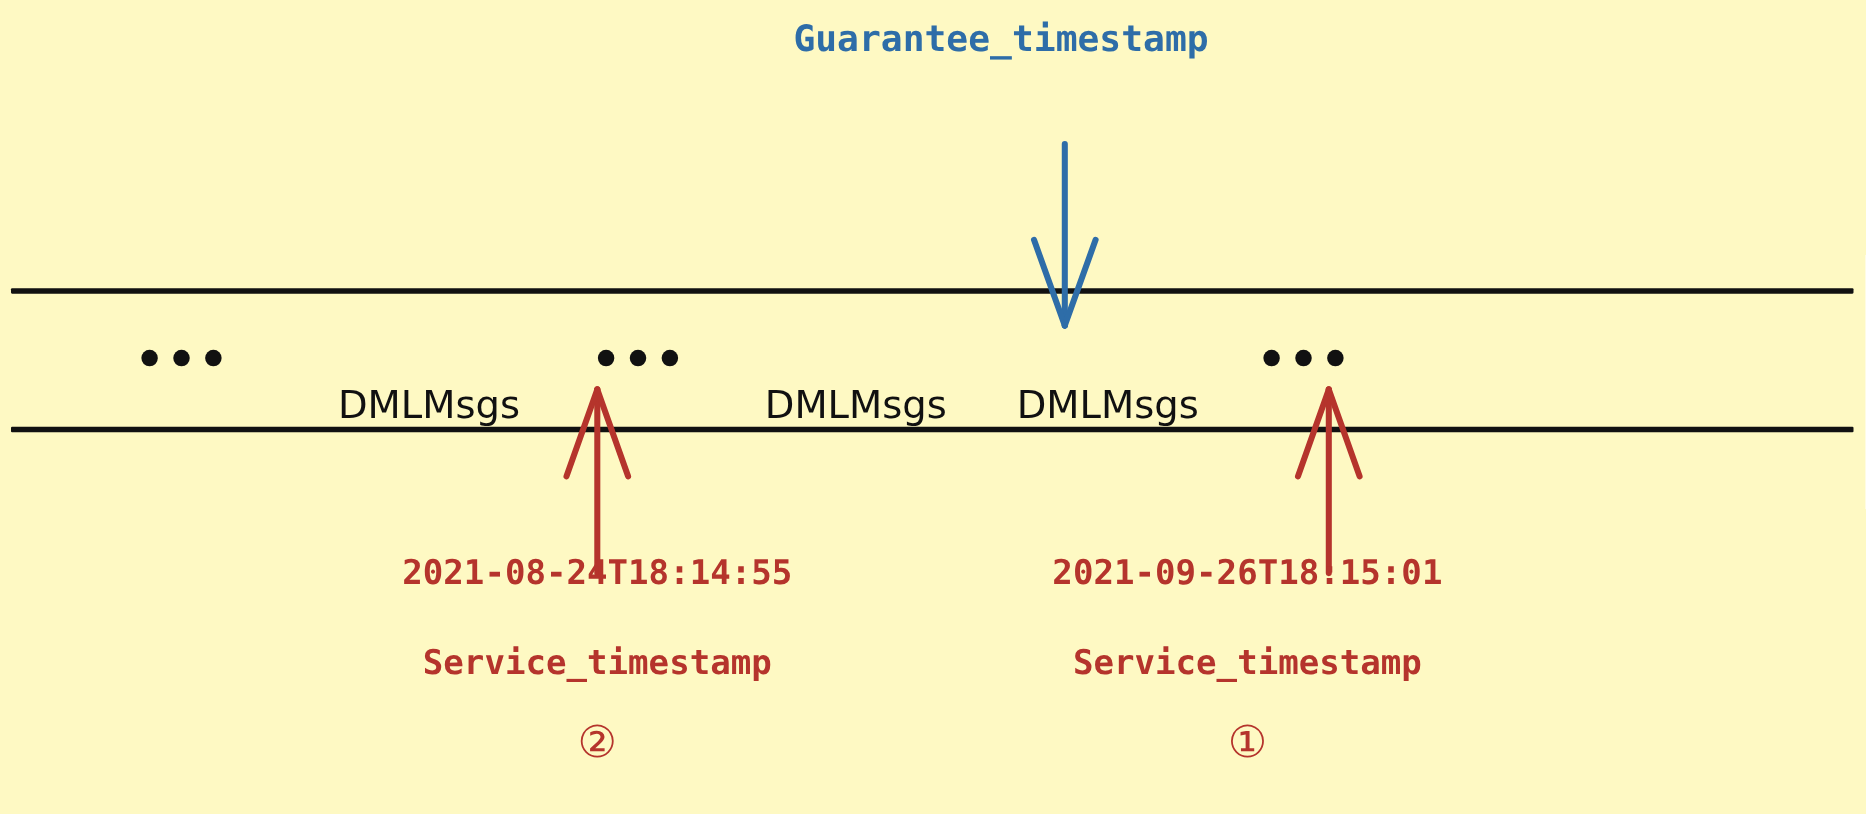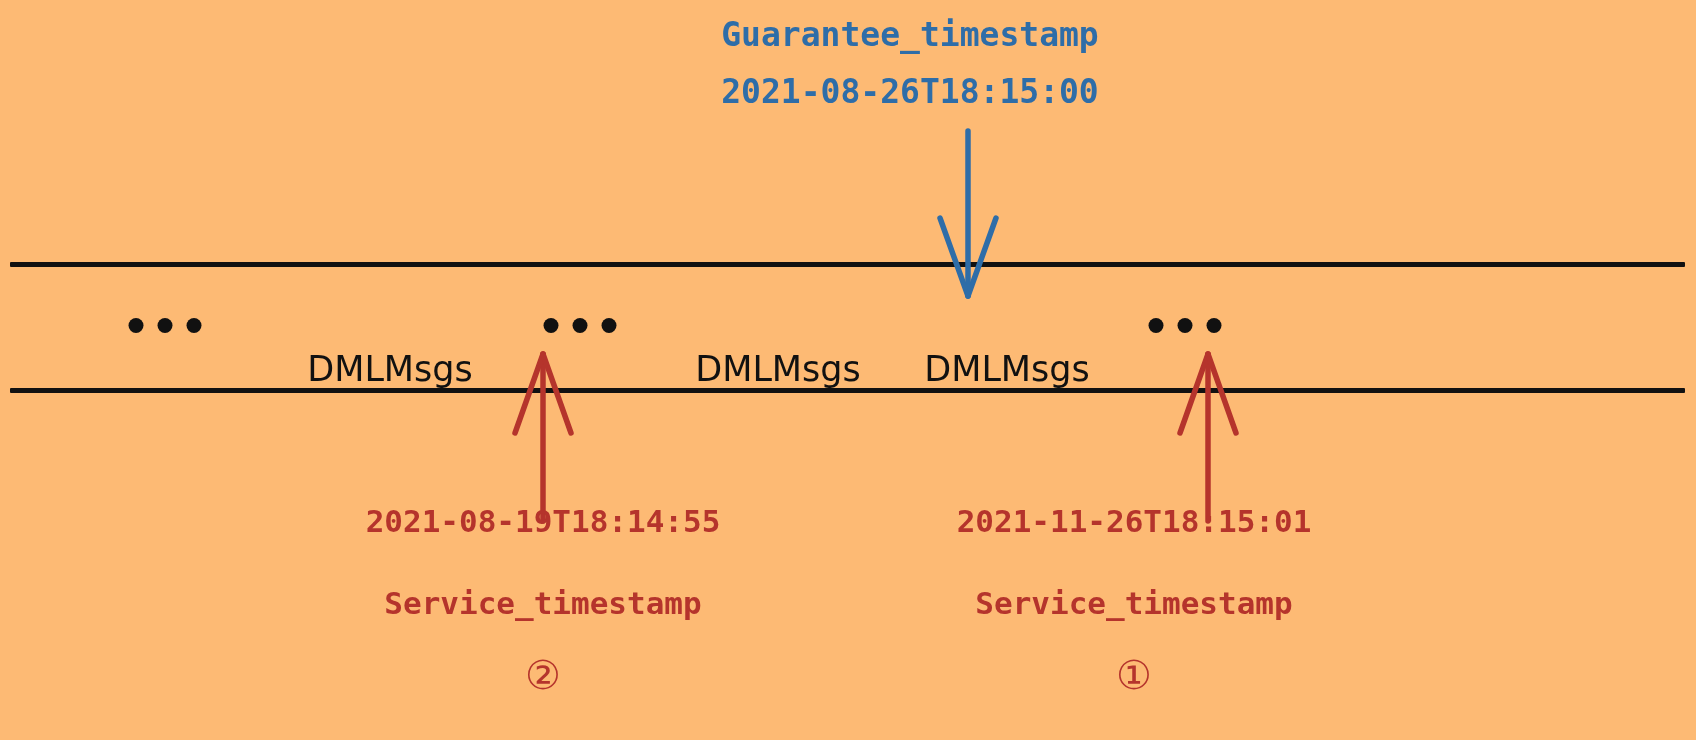--- a/index.html
+++ b/index.html
@@ -8,21 +8,21 @@
     padding: 0;
     background: #ffffff;
   }
   body {
     font-family: "DejaVu Sans Mono", monospace;
   }
   #canvas {
     position: relative;
     width: 1696px;
     height: 740px;
-    background: #fdba74;
+    background: #fef9c3;
     overflow: hidden;
   }
   .abs { position: absolute; }
 
   
   .mono {
     font-family: "DejaVu Sans Mono", "Liberation Mono", monospace;
     font-weight: bold;
     white-space: nowrap;
   }
@@ -120,21 +120,20 @@
   }
 </style>
 </head>
 <body>
 
 <div id="canvas">
 
   <div class="abs guarantee-block">
     <div class="guarantee-inner">
       <div class="mono line">Guarantee_timestamp</div>
-      <div class="mono line">2021-08-26T18:15:00</div>
     </div>
   </div>
 
   <div class="abs rail rail-top"></div>
   <div class="abs rail rail-bot"></div>
 
   <div class="abs dots" style="left:165px;">
     <span class="dot"></span>
     <span class="dot"></span>
     <span class="dot"></span>
@@ -173,24 +172,24 @@
     </g>
 
     <g>
       <path d="M 1208 521 L 1208 354" stroke="#B5342C" stroke-width="5.5" fill="none" stroke-linecap="round"></path>
       <path d="M 1180 433 L 1208 354" stroke="#B5342C" stroke-width="5.5" fill="none" stroke-linecap="round"></path>
       <path d="M 1236 433 L 1208 354" stroke="#B5342C" stroke-width="5.5" fill="none" stroke-linecap="round"></path>
     </g>
   </svg>
 
   <div class="abs svc-block" style="left:543px; top:497px;">
-    <div class="mono ts">2021-08-19T18:14:55</div>
+    <div class="mono ts">2021-08-24T18:14:55</div>
     <div class="mono lbl">Service_timestamp</div>
     <div class="circled">②</div>
   </div>
 
   <div class="abs svc-block" style="left:1134px; top:497px;">
-    <div class="mono ts">2021-11-26T18:15:01</div>
+    <div class="mono ts">2021-09-26T18:15:01</div>
     <div class="mono lbl">Service_timestamp</div>
     <div class="circled">①</div>
   </div>
 
 </div>
 
 </body></html>

